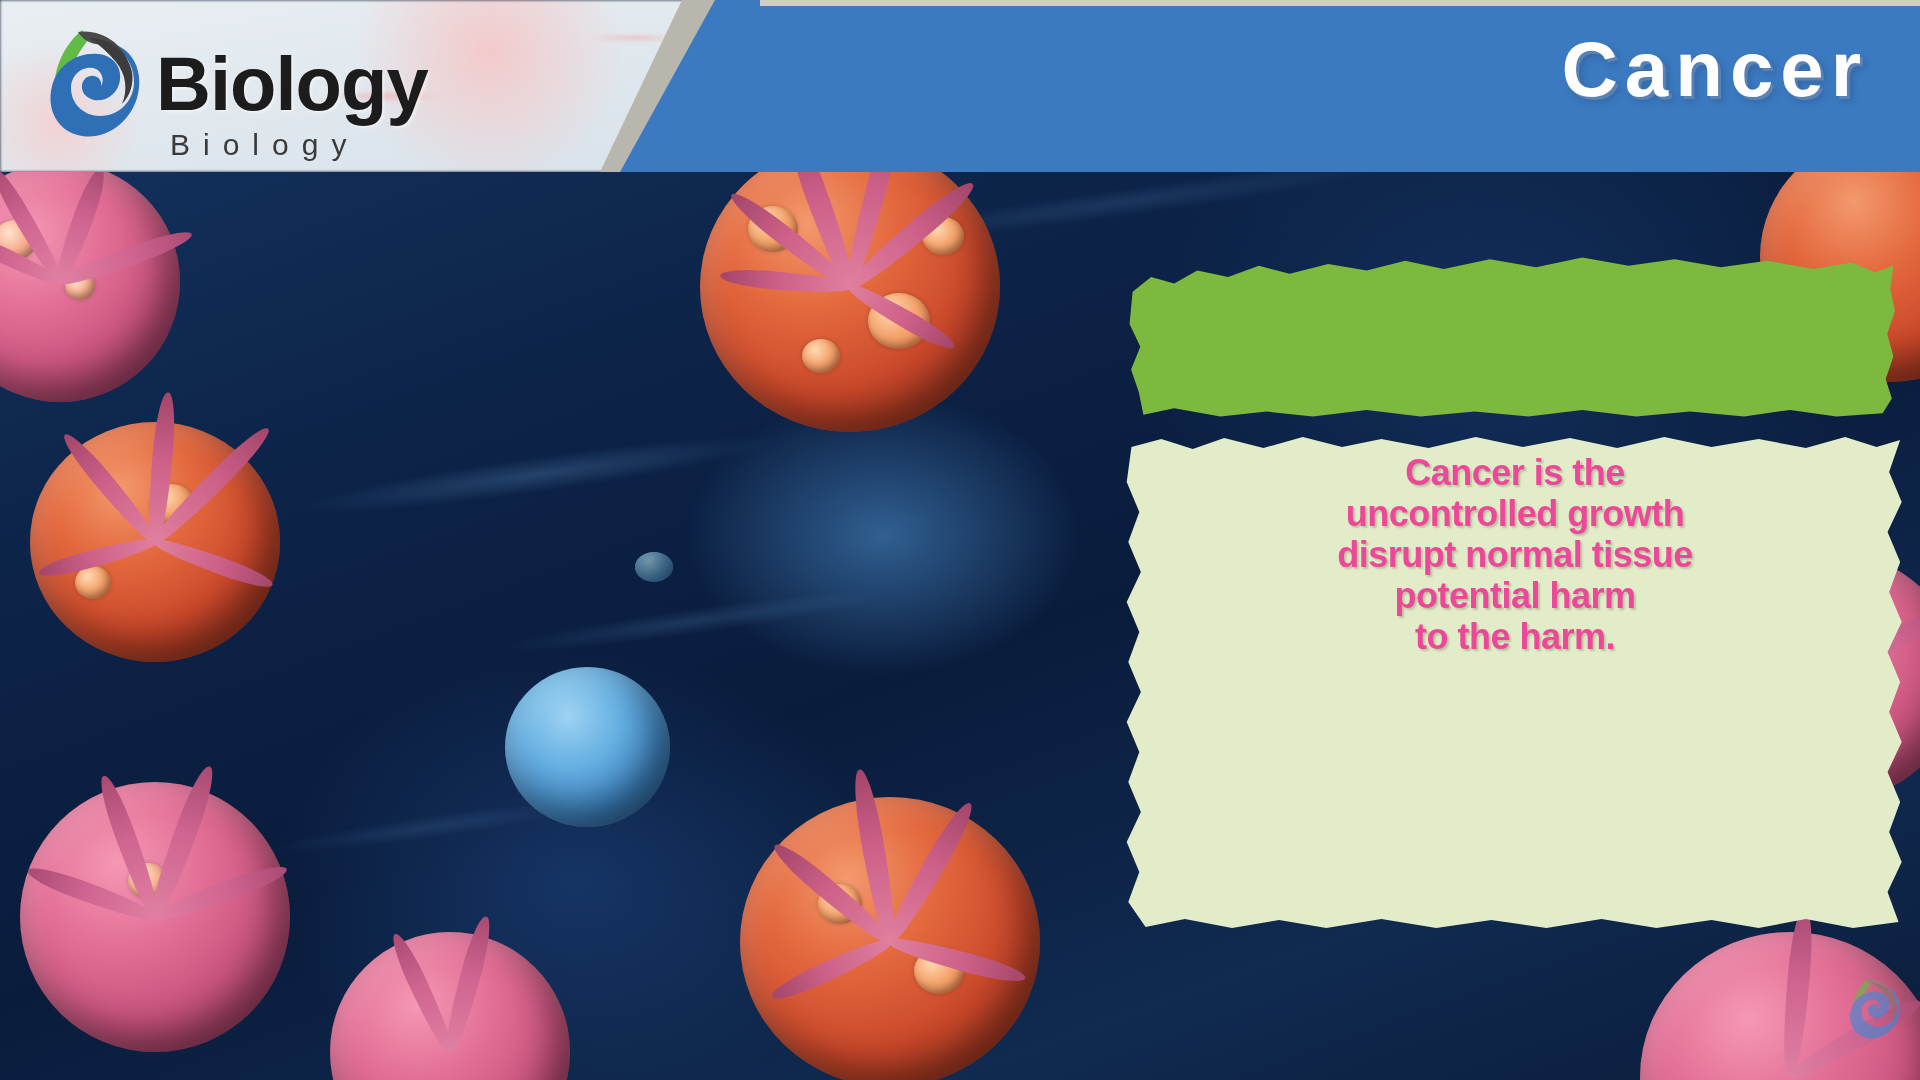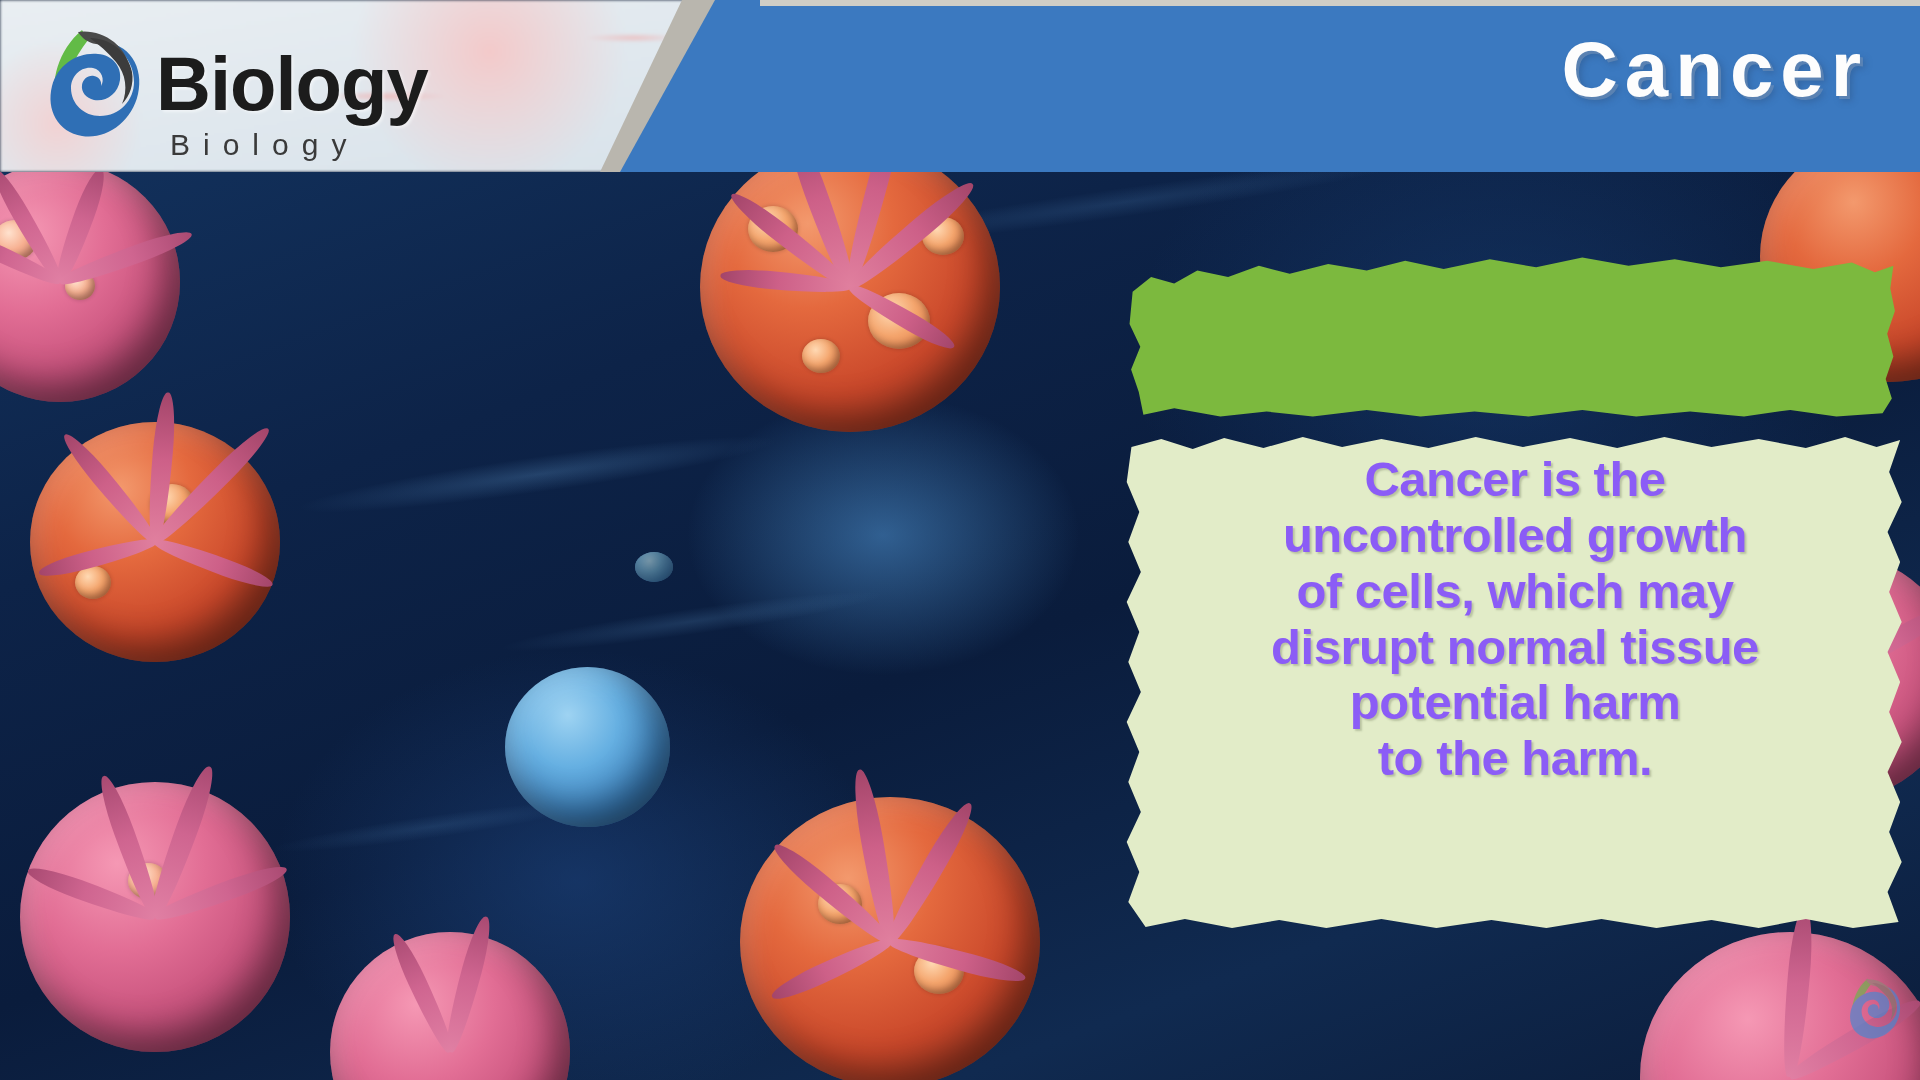--- a/index.html
+++ b/index.html
@@ -183,22 +183,22 @@
       97.4% 92%, 98.8% 98%,
       93% 99.2%, 87% 97.4%, 81% 99.2%, 75% 97.6%, 68% 99.2%, 61% 97.4%,
       54% 99.2%, 47% 97.6%, 40% 99.2%, 33% 97.4%, 26% 99.2%, 20% 97.6%,
       14% 99.2%, 8% 97.4%, 3% 99%, 0.8% 94%,
       2.2% 88%, 0.6% 82%, 2.4% 76%, 0.8% 70%, 2.2% 64%, 0.6% 58%, 2.4% 52%,
       0.8% 46%, 2.2% 40%, 0.6% 34%, 2.4% 28%, 0.8% 22%, 2.2% 16%, 0.6% 10%
     );
   }
   .body-text {
     position:absolute; left:1122px; top:452px; width:786px;
-    text-align:center; color:#8b5cf6;
-    font-size:49px; font-weight:bold; line-height:1.14;
+    text-align:center; color:#ec4899;
+    font-size:36px; font-weight:bold; line-height:1.14;
     letter-spacing:-0.5px;
     text-shadow:2px 2px 2px rgba(90,100,70,.3);
     padding:0 22px;
   }
 
   
   .watermark { position:absolute; left:1843px; top:974px; width:62px; height:72px; opacity:.62; }
 </style>
 </head>
 <body>
@@ -316,21 +316,20 @@
       <div class="logo-sub">Biology</div>
     </div>
   </div>
 
   <div class="green-banner"></div>
 
   <div class="body-box"></div>
   <div class="body-text">
     <div>Cancer is the</div>
     <div>uncontrolled growth</div>
-    <div>of cells, which  may</div>
     <div>disrupt normal tissue</div>
     <div>potential harm</div>
     <div>to the harm.</div>
   </div>
 
   <div class="watermark">
     <svg width="62" height="72" viewBox="0 0 110 124">
       <path d="M44 6 C20 26 12 58 18 82 C26 56 36 34 50 16 Z" fill="#62bb46"></path>
       <path d="M62 18 C92 18 106 44 100 70 C94 98 68 116 44 112 C20 108 8 86 14 62
                C20 40 40 28 60 30 C74 31 84 42 82 56 C80 70 68 78 56 76 C48 74 43 68 44 61

